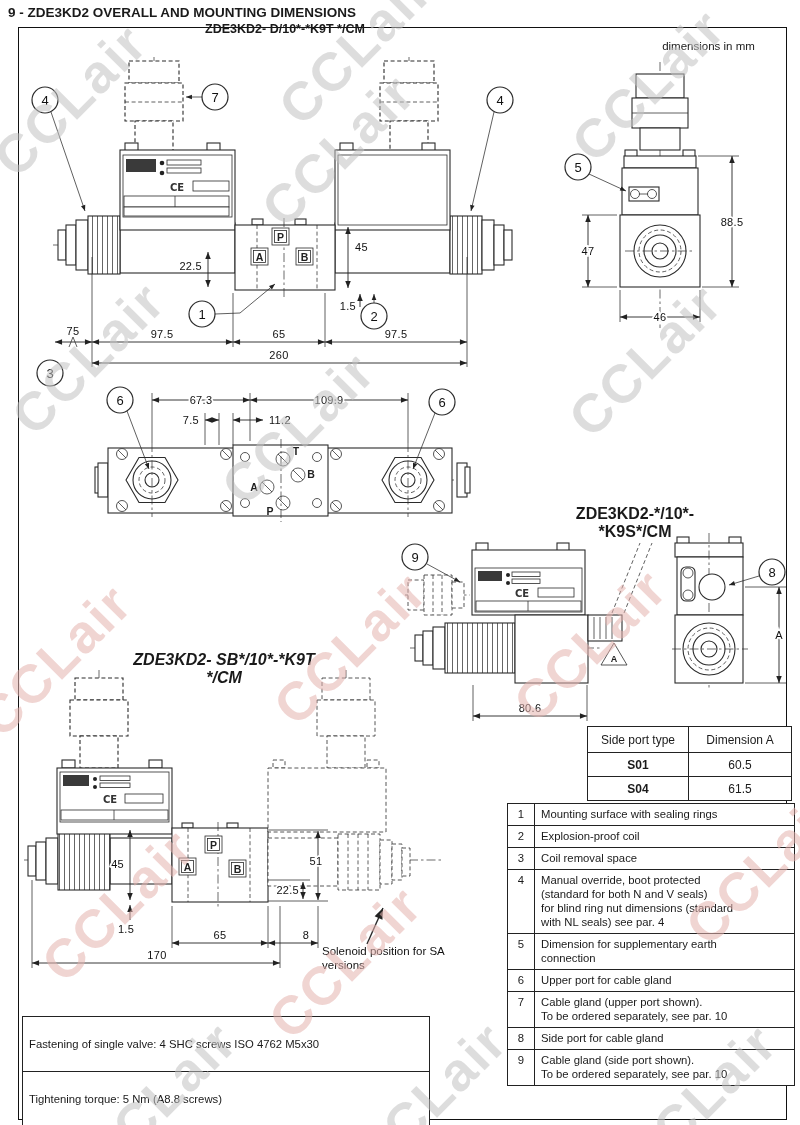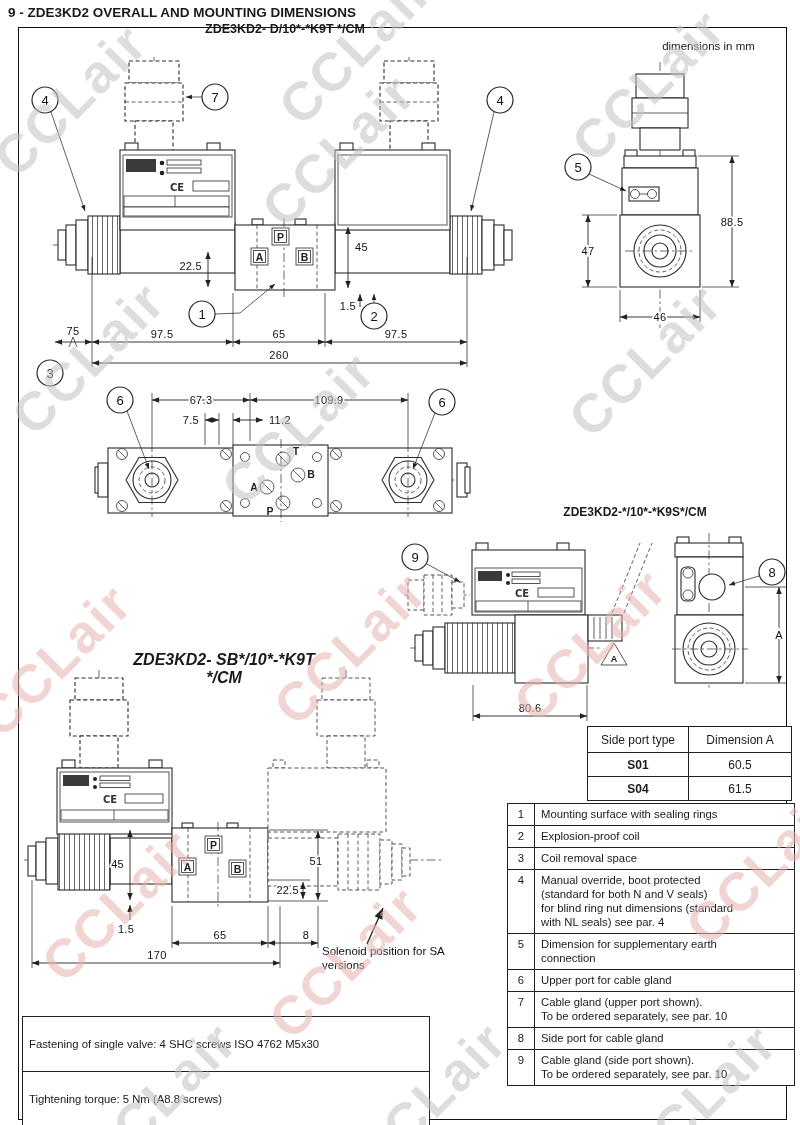--- a/index.html
+++ b/index.html
@@ -360,21 +360,21 @@
     <circle cx="25" cy="17" r="13"></circle>
       <text x="25" y="21.5">6</text>
   </g>
   <g class="callout">
     <line class="lnt" x1="340" y1="30" x2="318" y2="86" marker-end="url(#arwC)"></line>
     <circle cx="347" cy="19" r="13"></circle>
       <text x="347" y="23.5">6</text>
   </g>
 </svg>
 
-<div class="abs dwg-label" style="left:545px;top:505px;width:180px;font-size:12px;">ZDE3KD2-*/10*-*K9S*/CM</div>
+<div class="abs dwg-label" style="left:545px;top:505px;width:180px;font-size:16px;">ZDE3KD2-*/10*-*K9S*/CM</div>
 
 <svg class="abs" style="left:400px;top:525px;" width="395" height="215" viewBox="0 0 395 215">
   <defs>
     <marker id="arwD" viewBox="0 0 10 8" markerWidth="9" markerHeight="7" refX="9.5" refY="4" orient="auto-start-reverse">
       <path d="M0.5,0.5 L9.5,4 L0.5,7.5 Z" fill="#222"></path>
       </marker>
     <pattern id="knD" width="5" height="8" patternUnits="userSpaceOnUse">
       <rect width="5" height="8" fill="#fff"></rect>
         <line x1="2.5" y1="0" x2="2.5" y2="8" stroke="#555" stroke-width=".9"></line>
       </pattern>

